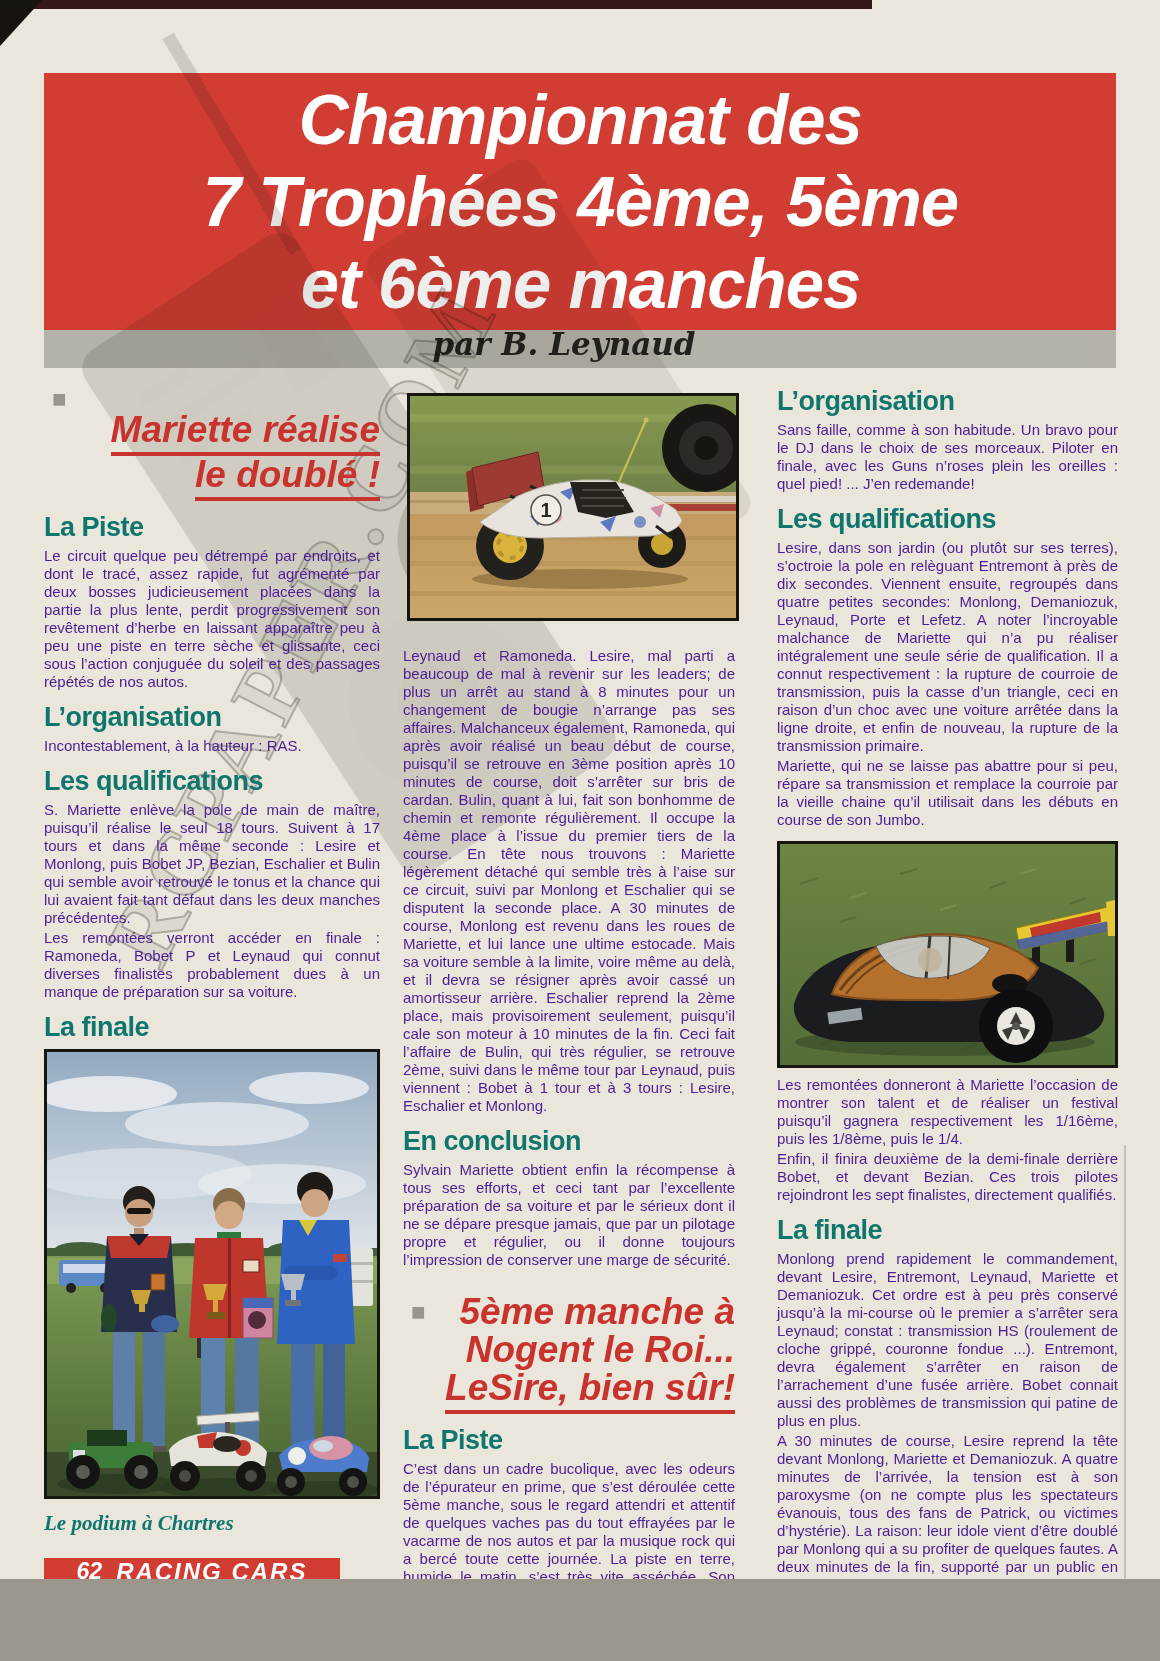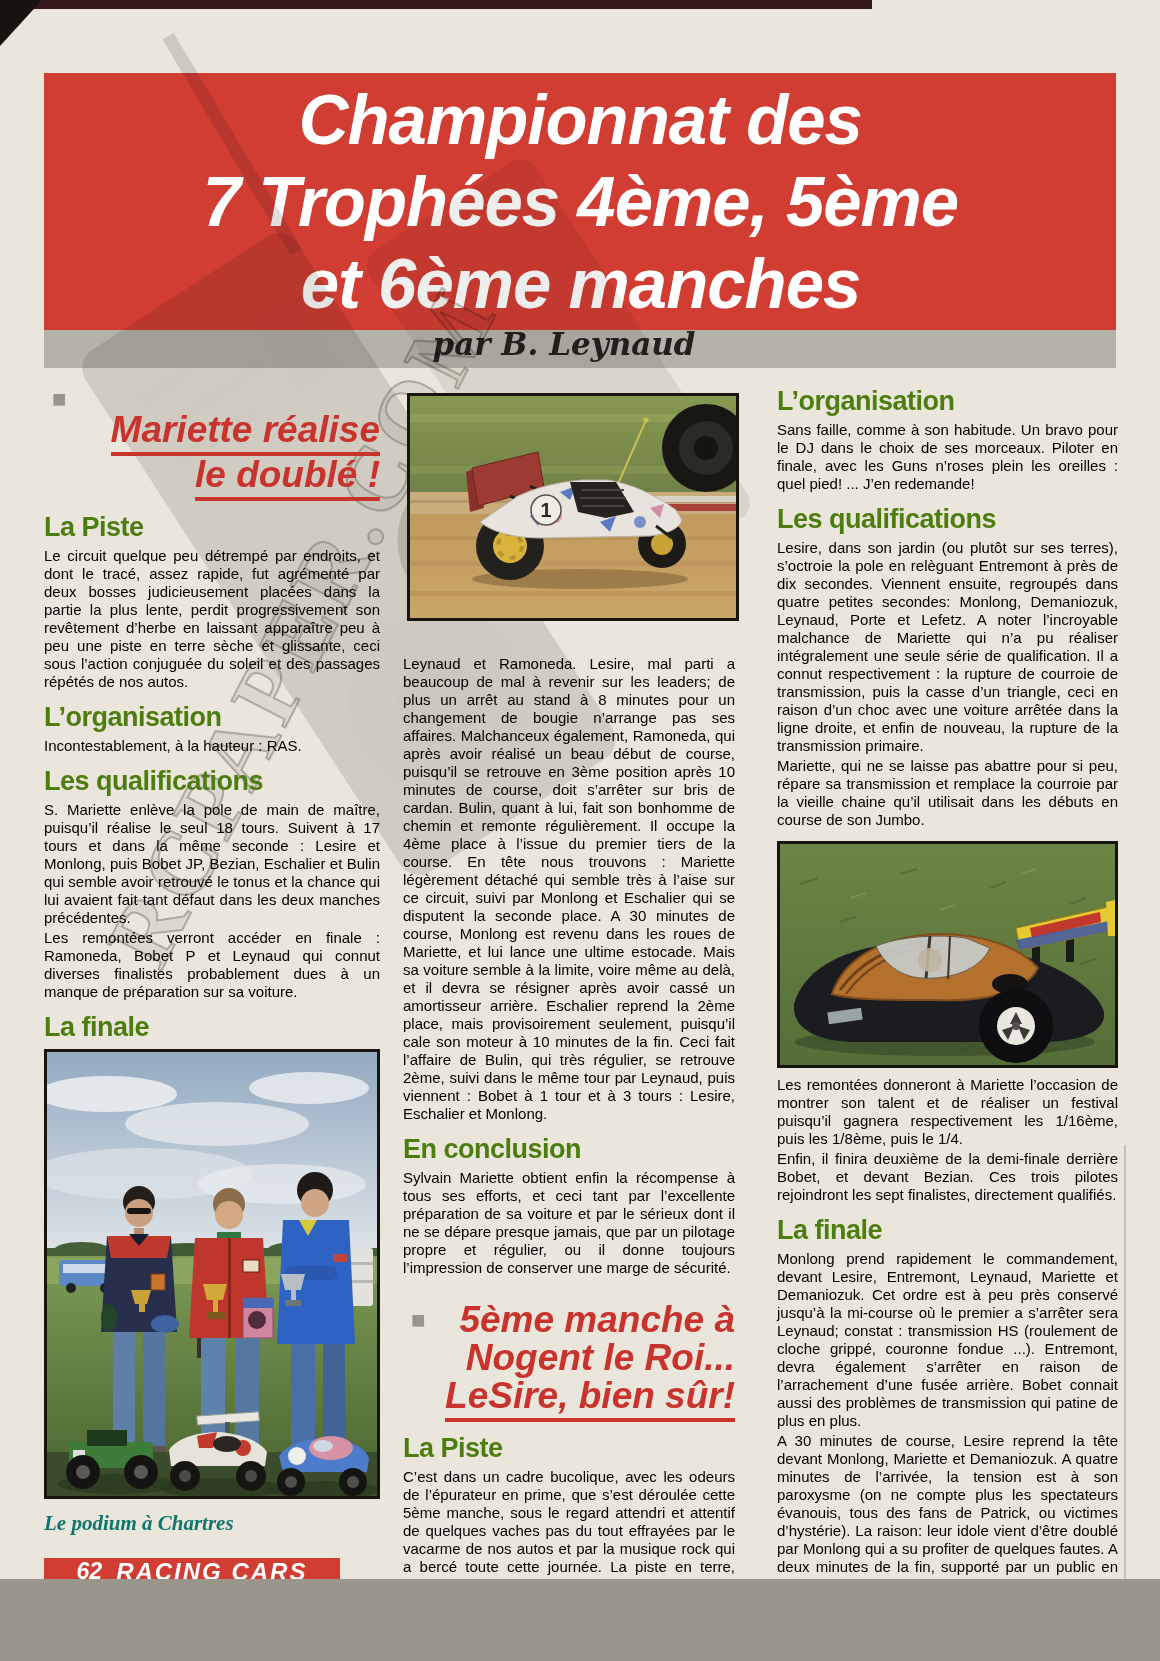--- a/index.html
+++ b/index.html
@@ -27,36 +27,36 @@
   
   .watermark { position:absolute; left:0; top:0; width:760px; height:1150px;
     pointer-events:none; mix-blend-mode:multiply; opacity:.9; }
 
   
   .col { position:absolute; top:375px; }
   .col-left  { left:44px;  width:336px; }
   .col-mid   { left:403px; width:332px; padding-top:18px; }
   .col-right { left:777px; width:341px; }
 
-  .p { font-size:15px; line-height:18px; text-align:justify; color:#000000; margin:0 0 2px 0; }
-  .h { font-size:27px; line-height:27px; font-weight:bold; color:#4d7c0f;
+  .p { font-size:15px; line-height:18px; text-align:justify; color:#4c1d95; margin:0 0 2px 0; }
+  .h { font-size:27px; line-height:27px; font-weight:bold; color:#0f766e;
        letter-spacing:-0.5px; margin:13px 0 6px 0; }
 
   .redhead { color:#c8332d; font-weight:bold; font-style:italic;
     font-size:37px; line-height:38px; text-align:right; margin:0 0 12px 0; padding-top:12px; }
   .redhead .rh-row { display:flex; justify-content:space-between; align-items:center; }
   .rh-bullet { font-style:normal; font-size:24px; color:#98958c; line-height:1; padding-left:8px; }
   .redhead .u { border-bottom:4px solid #c8332d; padding-bottom:3px; display:inline-block; }
   .redhead-mid { padding-top:22px; }
 
   .photo { display:block; border:3px solid #17150f; background:#777; }
   .photo-buggy  { margin-left:4px; }
   .photo-podium { margin-top:8px; }
   .photo-orange { margin-top:12px; }
-  .mid-report { margin-top:34px; }
+  .mid-report { margin-top:26px; }
   .after-photo { margin-top:8px; }
 
   .caption { font-family:"Liberation Serif", serif; font-style:italic; font-weight:bold;
     font-size:21px; color:#0f766e; margin-top:12px; }
 
   .footer { width:296px; height:27px; background:#d13d33; margin-top:22px;
     display:flex; align-items:center; justify-content:center; gap:14px;
     color:#fff; font-style:italic; font-weight:bold; }
   .footer .num { font-size:23px; }
   .footer .mag { font-size:24px; letter-spacing:2px; }

